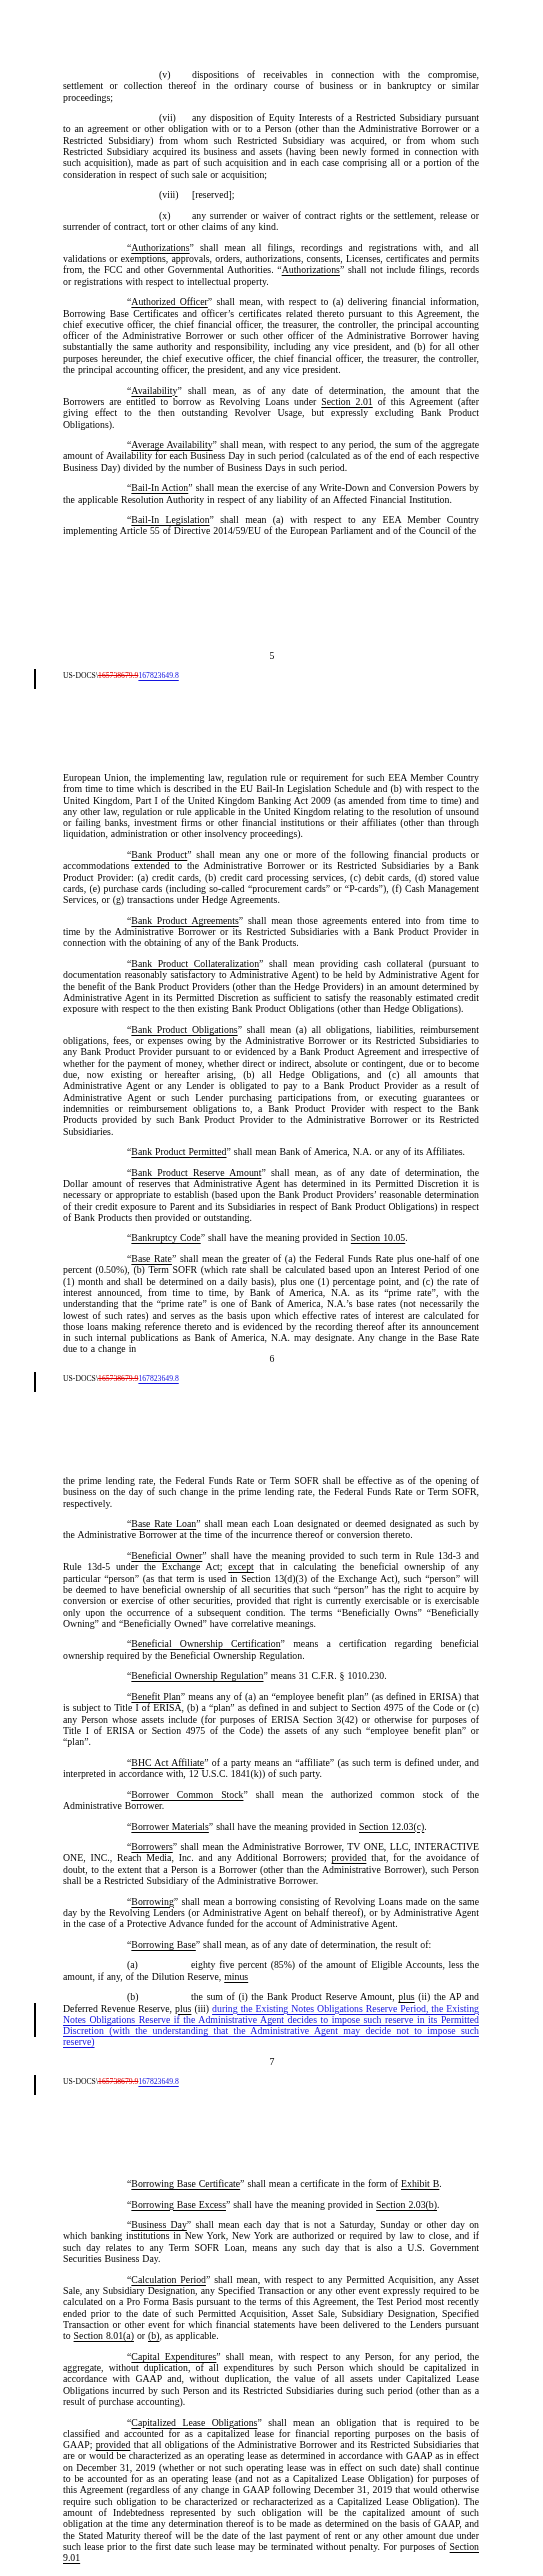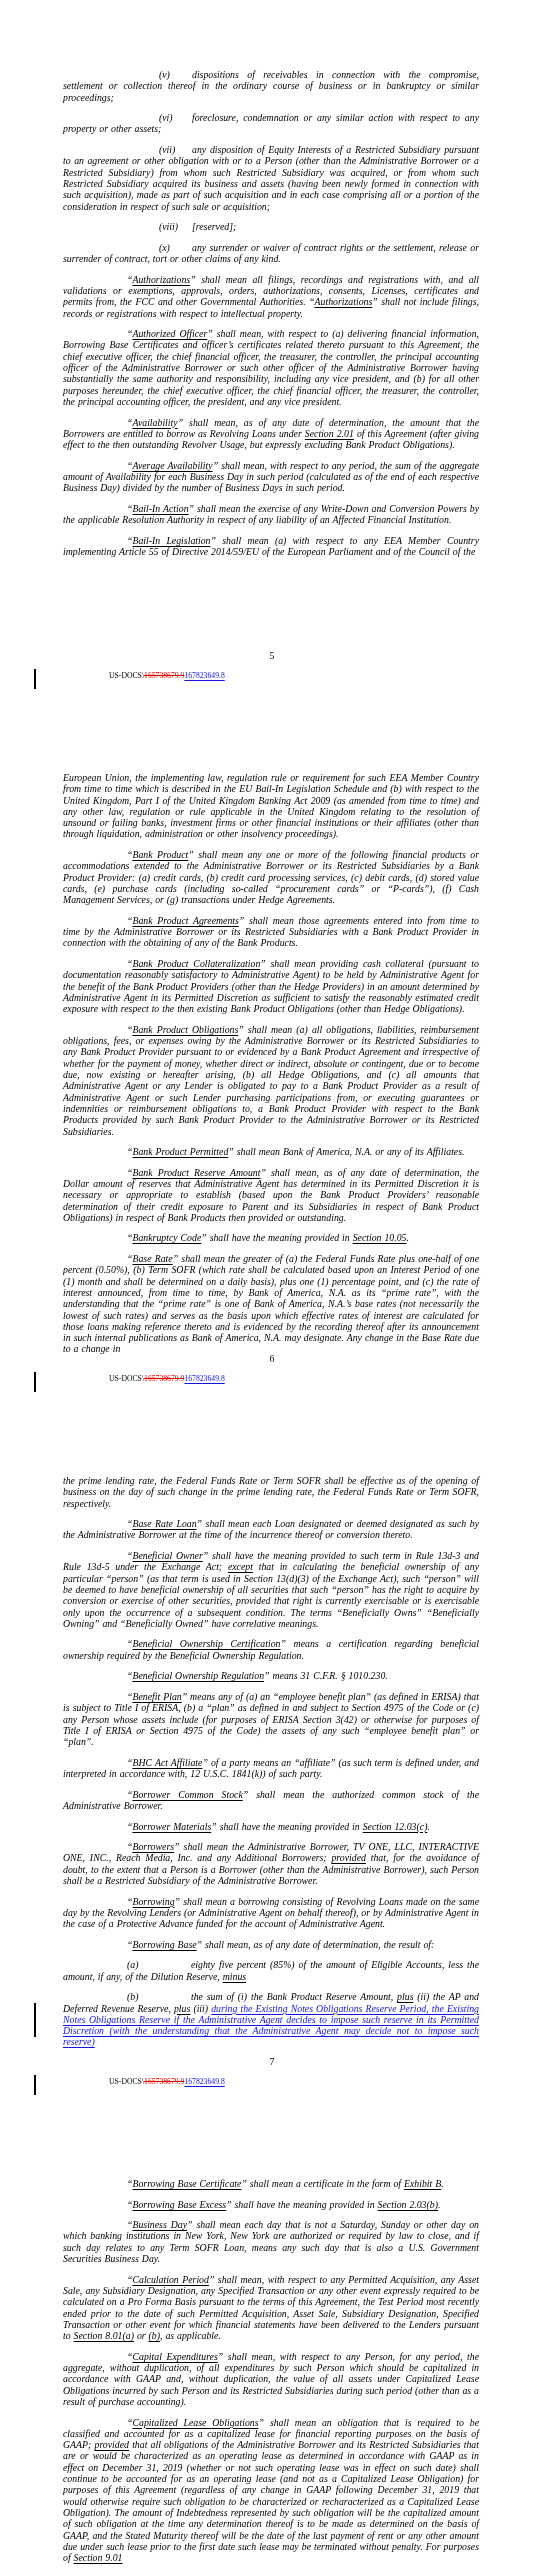--- a/index.html
+++ b/index.html
@@ -23,21 +23,20 @@
     width:416px;
     padding-top:69px;
     font-size:9.8px;
     line-height:11.3px;
   }
   .para {
     position:relative;
     margin:0 0 9.3px 0;
     text-align:justify;
     word-spacing:0.5px;
-    font-style:italic;
   }
   .para.clause { text-indent:96px; }
   .para.def    { text-indent:64px; }
   .para.sub    { text-indent:64px; }
   .para.cont   { text-indent:0; }
   .num {
     display:inline-block;
     text-indent:0;
   }
   .para.clause .num { width:33px; }
@@ -58,39 +57,37 @@
     width:100%;
     text-align:center;
     font-size:9.8px;
   }
   .footer {
     position:absolute;
     top:671px;
     left:63px;
     font-size:7.7px;
     white-space:nowrap;
-    margin-left:46px;
   }
   .footer .ins { text-decoration:underline; }
   .footer-change-bar {
     position:absolute;
     left:34px;
     top:669px;
     width:1.5px;
     height:19.6px;
     background:#000000;
   }
 </style>
 </head>
 <body>
 
 <div class="page">
   <div class="content">
       <p class="para clause"><span class="num">(v)</span><span>dispositions of receivables in connection with the compromise, settlement or collection thereof in the ordinary course of business or in bankruptcy or similar proceedings;</span></p>
-      <p class="para clause"><span class="num">(vi)</span><span>foreclosure, condemnation or any similar action with respect to any property or other assets;</span></p>
       <p class="para clause"><span class="num">(vii)</span><span>any disposition of Equity Interests of a Restricted Subsidiary pursuant to an agreement or other obligation with or to a Person (other than the Administrative Borrower or a Restricted Subsidiary) from whom such Restricted Subsidiary was acquired, or from whom such Restricted Subsidiary acquired its business and assets (having been newly formed in connection with such acquisition), made as part of such acquisition and in each case comprising all or a portion of the consideration in respect of such sale or acquisition;</span></p>
       <p class="para clause"><span class="num">(viii)</span><span>[reserved];</span></p>
       <p class="para clause"><span class="num">(x)</span><span>any surrender or waiver of contract rights or the settlement, release or surrender of contract, tort or other claims of any kind.</span></p>
       <p class="para def"><span>“</span><span class="u">Authorizations</span><span>” shall mean all filings, recordings and registrations with, and all validations or exemptions, approvals, orders, authorizations, consents, Licenses, certificates and permits from, the FCC and other Governmental Authorities.  “</span><span class="u">Authorizations</span><span>” shall not include filings, records or registrations with respect to intellectual property.</span></p>
       <p class="para def"><span>“</span><span class="u">Authorized Officer</span><span>” shall mean, with respect to (a) delivering financial information, Borrowing Base Certificates and officer’s certificates related thereto pursuant to this Agreement, the chief executive officer, the chief financial officer, the treasurer, the controller, the principal accounting officer of the Administrative Borrower or such other officer of the Administrative Borrower having substantially the same authority and responsibility, including any vice president, and (b) for all other purposes hereunder, the chief executive officer, the chief financial officer, the treasurer, the controller, the principal accounting officer, the president, and any vice president.</span></p>
       <p class="para def"><span>“</span><span class="u">Availability</span><span>” shall mean, as of any date of determination, the amount that the Borrowers are entitled to borrow as Revolving Loans under </span><span class="u">Section 2.01</span><span> of this Agreement (after giving effect to the then outstanding Revolver Usage, but expressly excluding Bank Product Obligations).</span></p>
       <p class="para def"><span>“</span><span class="u">Average Availability</span><span>” shall mean, with respect to any period, the sum of the aggregate amount of Availability for each Business Day in such period (calculated as of the end of each respective Business Day) divided by the number of Business Days in such period.</span></p>
       <p class="para def"><span>“</span><span class="u">Bail-In Action</span><span>” shall mean the exercise of any Write-Down and Conversion Powers by the applicable Resolution Authority in respect of any liability of an Affected Financial Institution.</span></p>
       <p class="para def"><span>“</span><span class="u">Bail-In Legislation</span><span>” shall mean (a) with respect to any EEA Member Country implementing Article 55 of Directive 2014/59/EU of the European Parliament and of the Council of the</span></p>
     </div>

